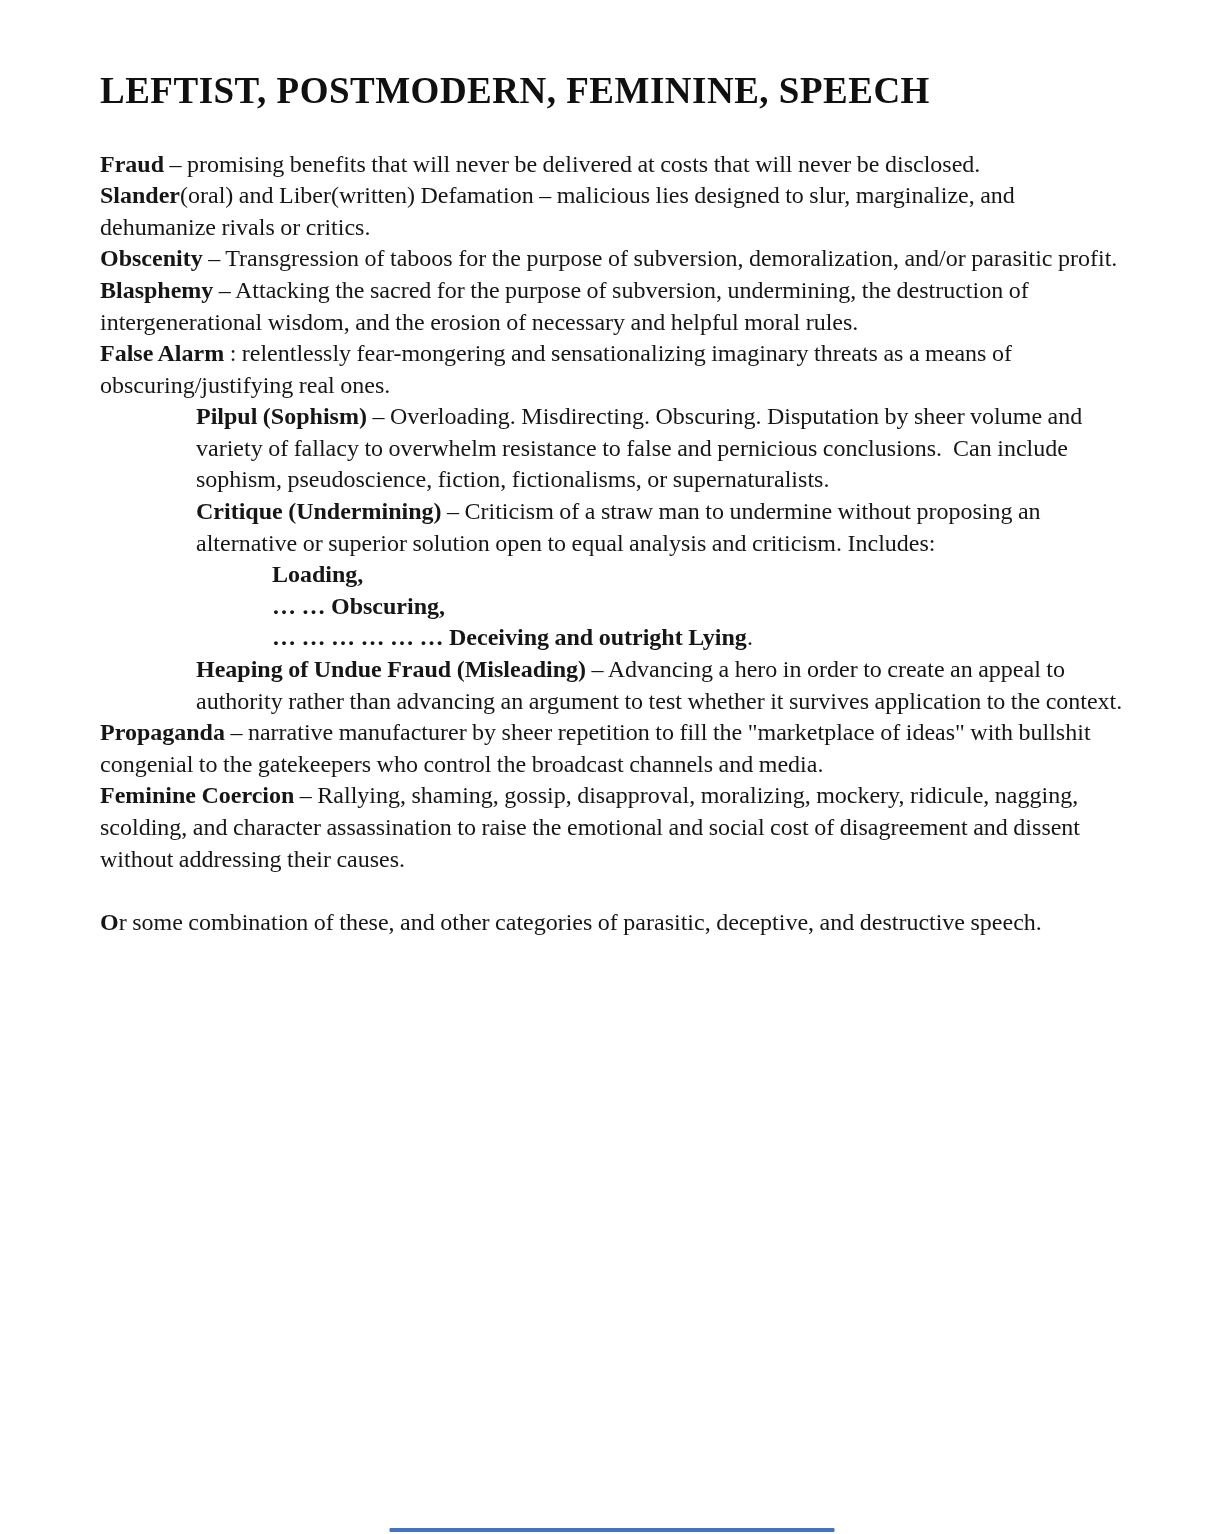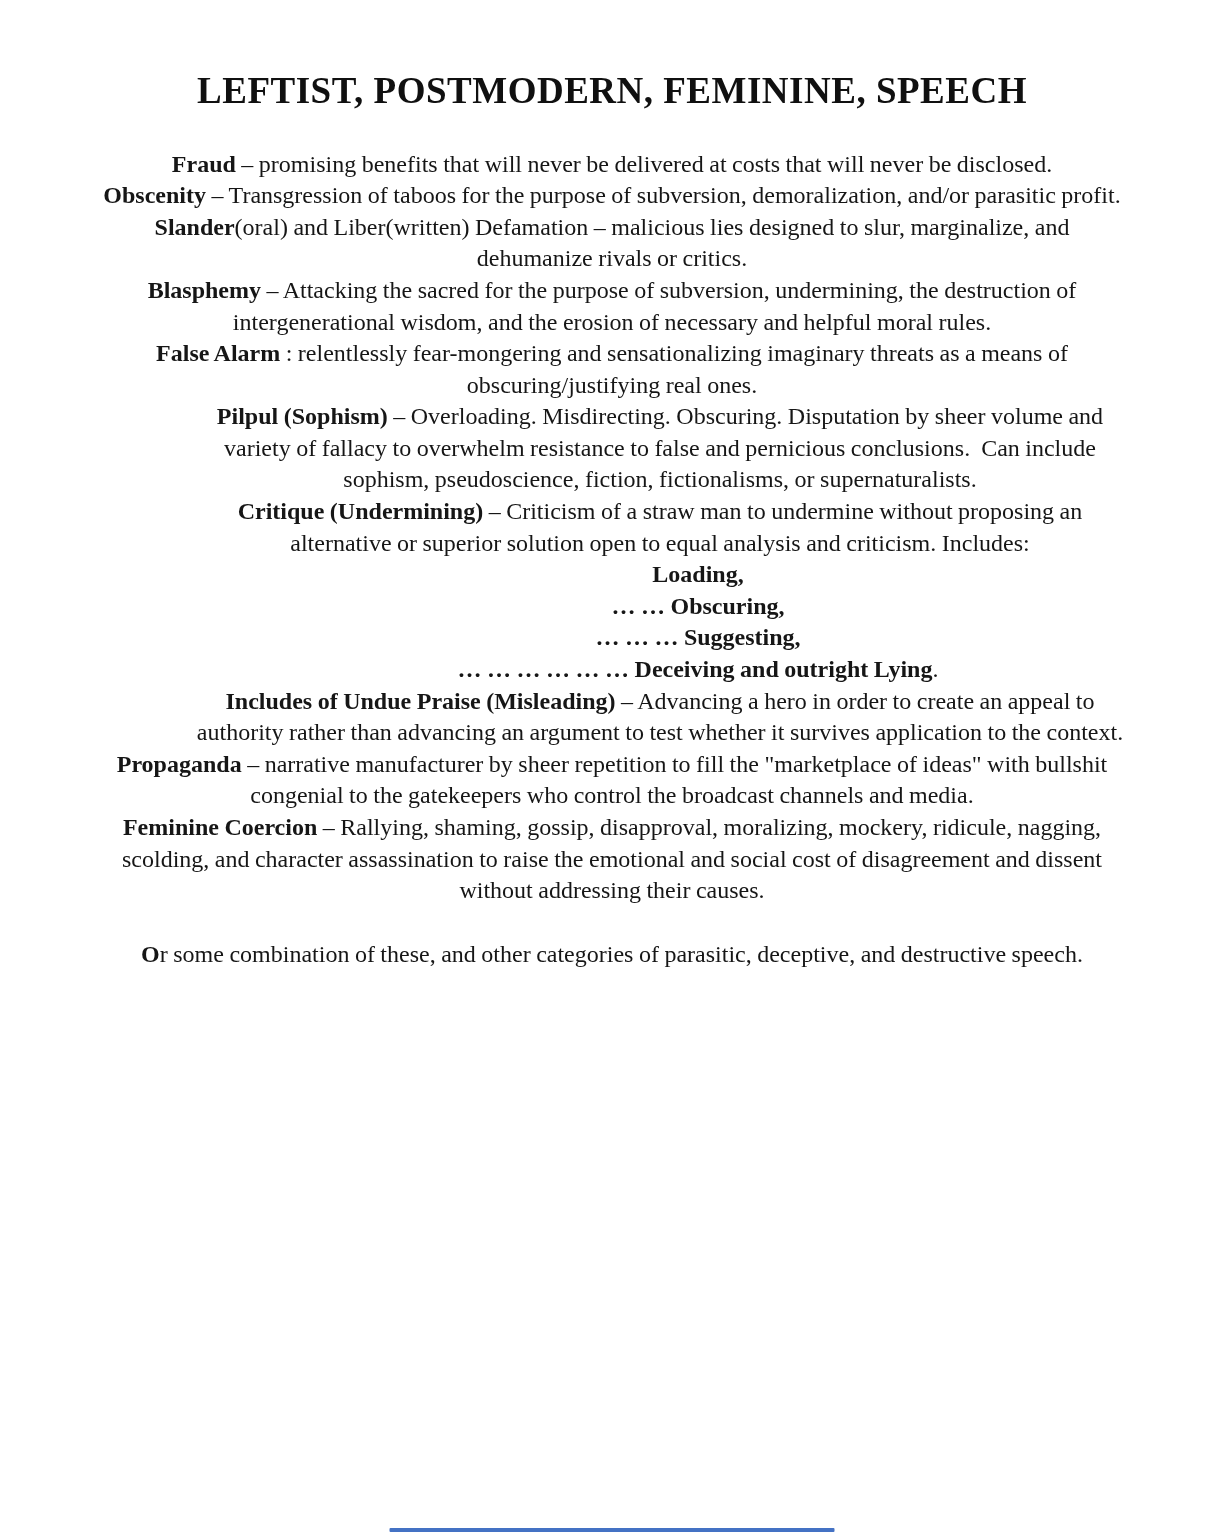--- a/index.html
+++ b/index.html
@@ -10,21 +10,20 @@
   .page {
     position: relative;
     width: 1224px;
     height: 1534px;
     background: #ffffff;
     box-sizing: border-box;
     padding: 70px 100px 0 100px;
     font-family: "Liberation Serif", "DejaVu Serif", serif;
     color: #161616;
     overflow: hidden;
-    text-align: center;
   }
   h1.doc-title {
     margin: 0 0 36px 0;
     font-size: 37px;
     line-height: 1.15;
     font-weight: bold;
     letter-spacing: 0.5px;
     color: #101010;
   }
   .para {
@@ -59,30 +58,29 @@
   }
 </style>
 </head>
 <body>
 
 <div class="page">
   <h1 class="doc-title">LEFTIST, POSTMODERN, FEMININE, SPEECH</h1>
 
   <div>
       <p class="para indent-0 space-before"><b>Fraud</b><span> – promising benefits that will never be delivered at costs that will never be disclosed.</span></p>
+      <p class="para indent-0"><b>Slander</b><span>(oral) and Liber(written) Defamation – malicious lies designed to slur, marginalize, and dehumanize rivals or critics.</span></p>
       <p class="para indent-0"><b>Obscenity</b><span> – Transgression of taboos for the purpose of subversion, demoralization, and/or parasitic profit.</span></p>
-      <p class="para indent-0"><b>Slander</b><span>(oral) and Liber(written) Defamation – malicious lies designed to slur, marginalize, and dehumanize rivals or critics.</span></p>
       <p class="para indent-0"><b>Blasphemy</b><span> – Attacking the sacred for the purpose of subversion, undermining, the destruction of intergenerational wisdom, and the erosion of necessary and helpful moral rules.</span></p>
       <p class="para indent-0"><b>False Alarm</b><span> : relentlessly fear-mongering and sensationalizing imaginary threats as a means of obscuring/justifying real ones.</span></p>
       <p class="para indent-1"><b>Pilpul (Sophism)</b><span> – Overloading. Misdirecting. Obscuring. Disputation by sheer volume and variety of fallacy to overwhelm resistance to false and pernicious conclusions.&nbsp; Can include sophism, pseudoscience, fiction, fictionalisms, or supernaturalists.</span></p>
       <p class="para indent-1"><b>Critique (Undermining)</b><span> – Criticism of a straw man to undermine without proposing an alternative or superior solution open to equal analysis and criticism. Includes:</span></p>
       <p class="para indent-2"><b>Loading,</b></p>
       <p class="para indent-2"><b>… … Obscuring,</b></p>
-      <p class="para indent-2"><b>… … … Suggesting,</b></p>
       <p class="para indent-2"><b>… … … … … … Deceiving and outright Lying</b><span>.</span></p>
-      <p class="para indent-1"><b>Includes of Undue Praise (Misleading)</b><span> – Advancing a hero in order to create an appeal to authority rather than advancing an argument to test whether it survives application to the context.</span></p>
+      <p class="para indent-1"><b>Heaping of Undue Fraud (Misleading)</b><span> – Advancing a hero in order to create an appeal to authority rather than advancing an argument to test whether it survives application to the context.</span></p>
       <p class="para indent-0"><b>Propaganda</b><span> – narrative manufacturer by sheer repetition to fill the "marketplace of ideas" with bullshit congenial to the gatekeepers who control the broadcast channels and media.</span></p>
       <p class="para indent-0"><b>Feminine Coercion</b><span> – Rallying, shaming, gossip, disapproval, moralizing, mockery, ridicule, nagging, scolding, and character assassination to raise the emotional and social cost of disagreement and dissent without addressing their causes.</span></p>
       <p class="para indent-0 space-before"><b>O</b><span>r some combination of these, and other categories of parasitic, deceptive, and destructive speech.</span></p>
     </div>
 
   <div class="partial-link-underline" style="background: rgb(68, 114, 196);"></div>
 </div>
 
 </body></html>

